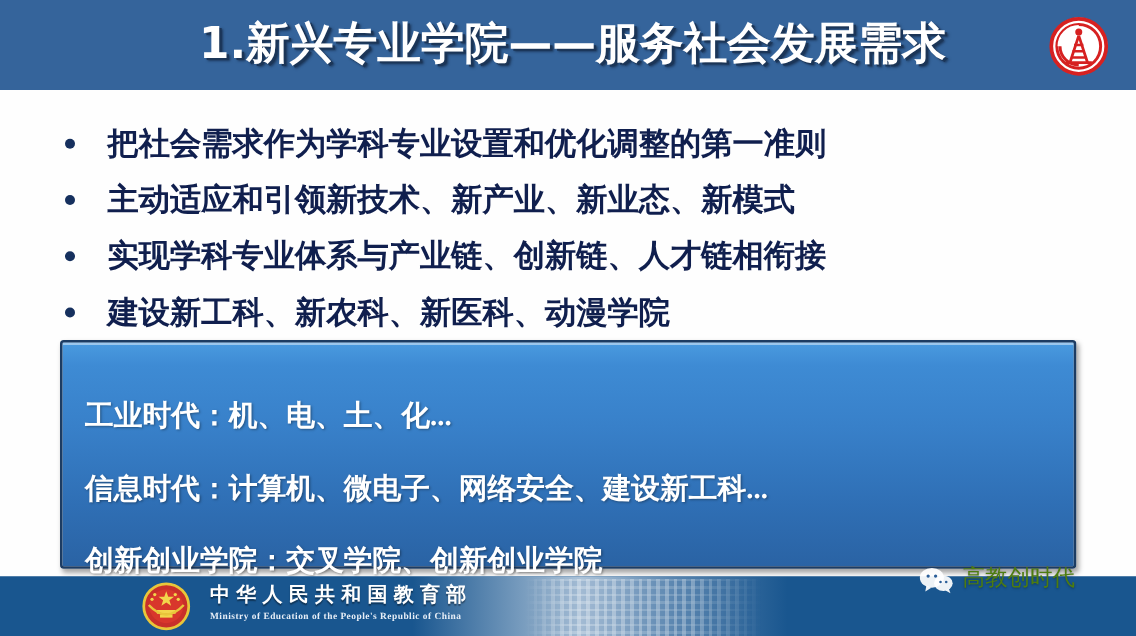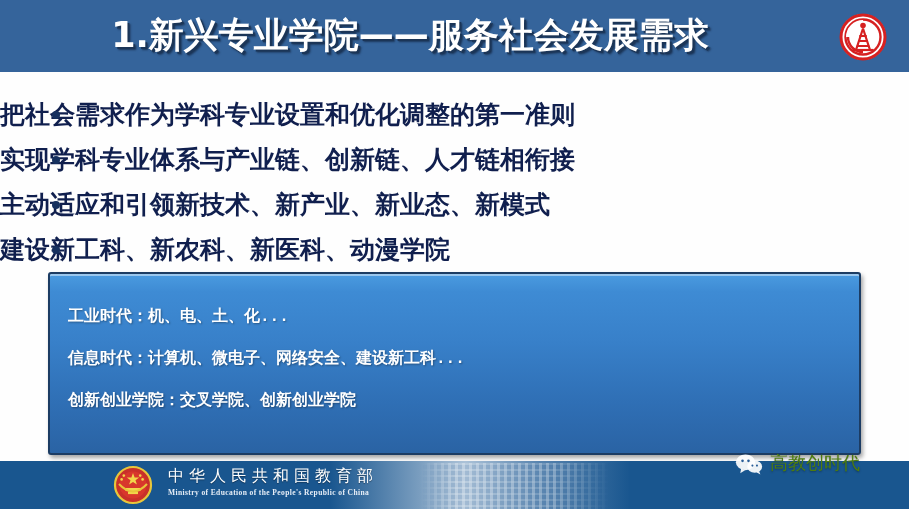--- a/index.html
+++ b/index.html
@@ -34,20 +34,21 @@
     width: 820px;
     text-align: center;
     color: #ffffff;
     font-size: 35px;
     font-weight: bold;
     letter-spacing: 0px;
     line-height: 50px;
     white-space: nowrap;
     text-shadow: 2px 2px 0 #1b3557, 3px 3px 2px rgba(10,20,40,0.55);
     font-family: "DejaVu Sans", "Liberation Sans", sans-serif;
+    padding-left: 48px;
   }
   .header-logo {
     position: absolute;
     left: 838px;
     top: 12px;
     width: 50px;
     height: 50px;
   }
   .header-logo svg { display: block; }
 
@@ -68,20 +69,21 @@
     position: absolute;
     left: 52px;
     top: 50%;
     transform: translateY(-50%);
     width: 8px;
     height: 8px;
     border-radius: 50%;
     background: #16305e;
   }
   .bullet-text {
+    margin-left: 86px;
     color: #101f4e;
     font-size: 25px;
     font-weight: bold;
     line-height: 45px;
     white-space: nowrap;
     font-family: "DejaVu Sans", "Liberation Sans", sans-serif;
   }
 
   
   .callout {
@@ -98,26 +100,27 @@
                 #3e8bd4 10%,
                 #3880c9 38%,
                 #2f6fb5 72%,
                 #2a63a4 100%);
     box-shadow: inset 0 2px 0 rgba(255,255,255,0.45),
                 2px 3px 4px rgba(0,0,0,0.35);
     padding: 22px 0 0 18px;
   }
   .callout-line {
     color: #ffffff;
-    font-size: 16px;
+    font-size: 23px;
     font-weight: bold;
     line-height: 42px;
     white-space: nowrap;
     text-shadow: 1px 1px 2px rgba(0,0,0,0.35);
-    font-family: Liberation Mono, monospace;
+    font-family: Liberation Serif, serif;
+    margin-top: 16px;
   }
 
   
   .footer-band {
     position: absolute;
     left: 0;
     bottom: 0;
     width: 909px;
     height: 48px;
     background: #19568f;
@@ -161,21 +164,21 @@
   }
   .footer-text {
     position: absolute;
     left: 168px;
     top: 4px;
     width: 300px;
   }
   .footer-cn {
     color: #ffffff;
     font-size: 16px;
-    font-weight: normal;
+    font-weight: bold;
     letter-spacing: 5px;
     line-height: 22px;
     white-space: nowrap;
     font-family: "DejaVu Sans", "Liberation Sans", sans-serif;
     text-shadow: 0 1px 1px rgba(0,0,0,0.4);
   }
   .footer-en {
     color: #e7eef7;
     font-size: 7.5px;
     font-weight: bold;
@@ -228,25 +231,25 @@
     </div>
   </div>
 
   <div class="bullets">
     <div class="bullet-row">
       <span class="bullet-dot"></span>
       <span class="bullet-text">把社会需求作为学科专业设置和优化调整的第一准则</span>
     </div>
     <div class="bullet-row">
       <span class="bullet-dot"></span>
-      <span class="bullet-text">实现学科专业体系与产业链、创新链、人才链相衔接</span>
+      <span class="bullet-text">主动适应和引领新技术、新产业、新业态、新模式</span>
     </div>
     <div class="bullet-row">
       <span class="bullet-dot"></span>
-      <span class="bullet-text">主动适应和引领新技术、新产业、新业态、新模式</span>
+      <span class="bullet-text">实现学科专业体系与产业链、创新链、人才链相衔接</span>
     </div>
     <div class="bullet-row">
       <span class="bullet-dot"></span>
       <span class="bullet-text">建设新工科、新农科、新医科、动漫学院</span>
     </div>
   </div>
 
   <div class="callout">
     <div class="callout-line">工业时代：机、电、土、化...</div>
     <div class="callout-line">信息时代：计算机、微电子、网络安全、建设新工科...</div>

